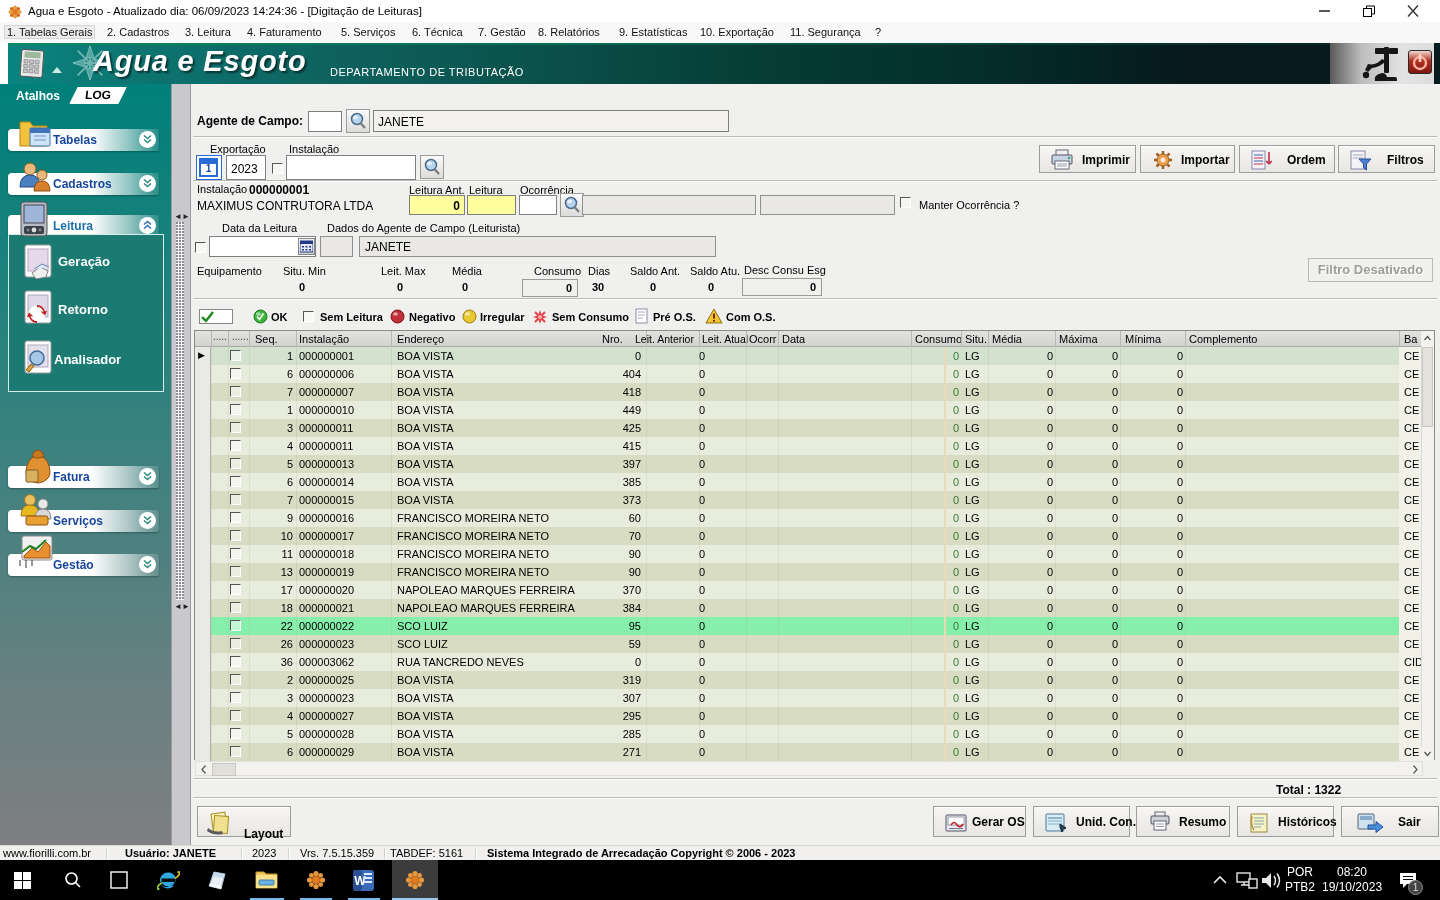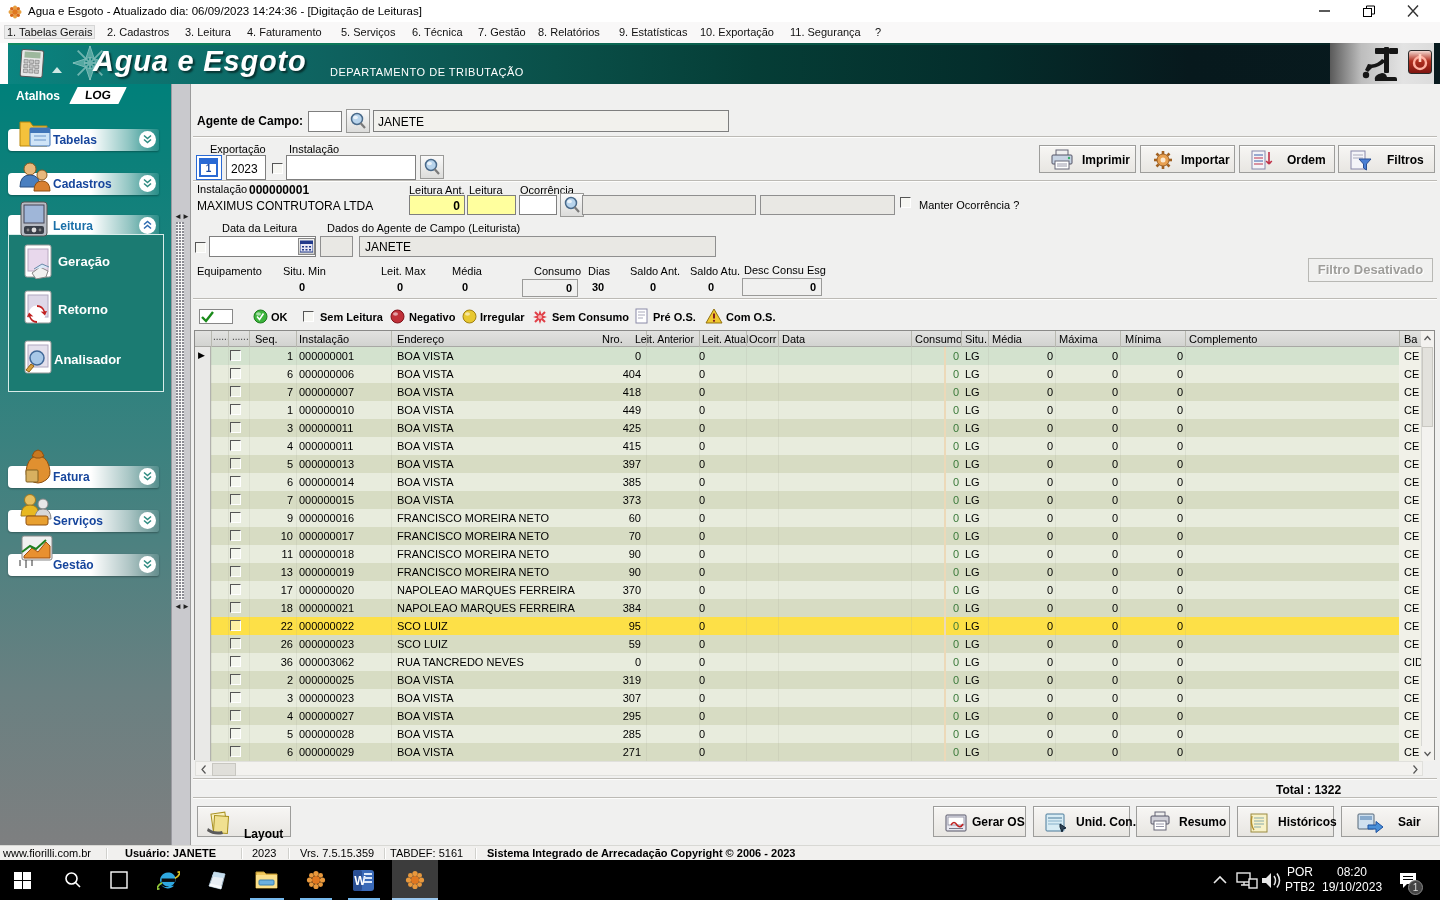--- a/index.html
+++ b/index.html
@@ -729,21 +729,21 @@
         <span class="cell" style="left:400px;top:3px;width:46px;text-align:right">384</span>
         <span class="cell" style="left:470px;top:3px;width:40px;text-align:right">0</span>
         <span class="cell" style="left:724px;top:3px;width:40px;text-align:right;color:#3a7a3a">0</span>
         <span class="cell" style="left:770px;top:3px">LG</span>
         <span class="cell" style="left:818px;top:3px;width:40px;text-align:right">0</span>
         <span class="cell" style="left:883px;top:3px;width:40px;text-align:right">0</span>
         <span class="cell" style="left:948px;top:3px;width:40px;text-align:right">0</span>
         <span class="ab" style="left:1204px;top:0;width:22px;height:18px;background:#f1f1e8"></span>
         <span class="cell" style="left:1209px;top:3px">CE</span>
       </div>
-      <div class="row" style="top:286px;background:#fde047">
+      <div class="row" style="top:286px;background:#86efac">
         <span class="ab" style="left:0;top:0;width:16px;height:18px;background:#e9e9e7;border-right:1px solid #b2b2ae"></span>
         <span class="cb" style="left:35px;top:3px;background:rgba(255,255,255,.5)"></span>
         <span class="cell" style="left:54px;top:3px;width:44px;text-align:right">22</span>
         <span class="cell" style="left:104px;top:3px">000000022</span>
         <span class="cell" style="left:202px;top:3px">SCO LUIZ</span>
         <span class="cell" style="left:400px;top:3px;width:46px;text-align:right">95</span>
         <span class="cell" style="left:470px;top:3px;width:40px;text-align:right">0</span>
         <span class="cell" style="left:724px;top:3px;width:40px;text-align:right;color:#3a7a3a">0</span>
         <span class="cell" style="left:770px;top:3px">LG</span>
         <span class="cell" style="left:818px;top:3px;width:40px;text-align:right">0</span>

